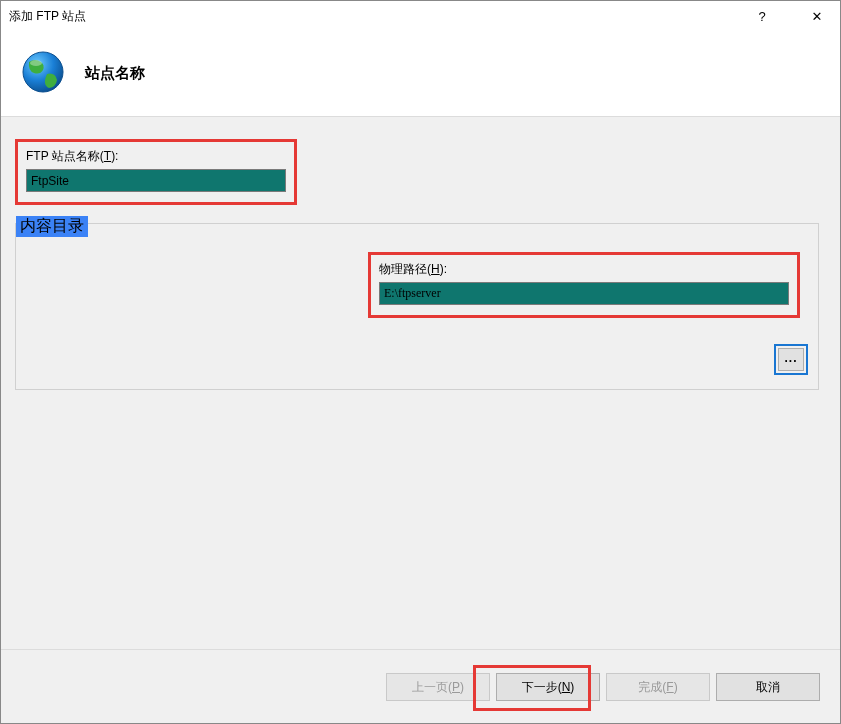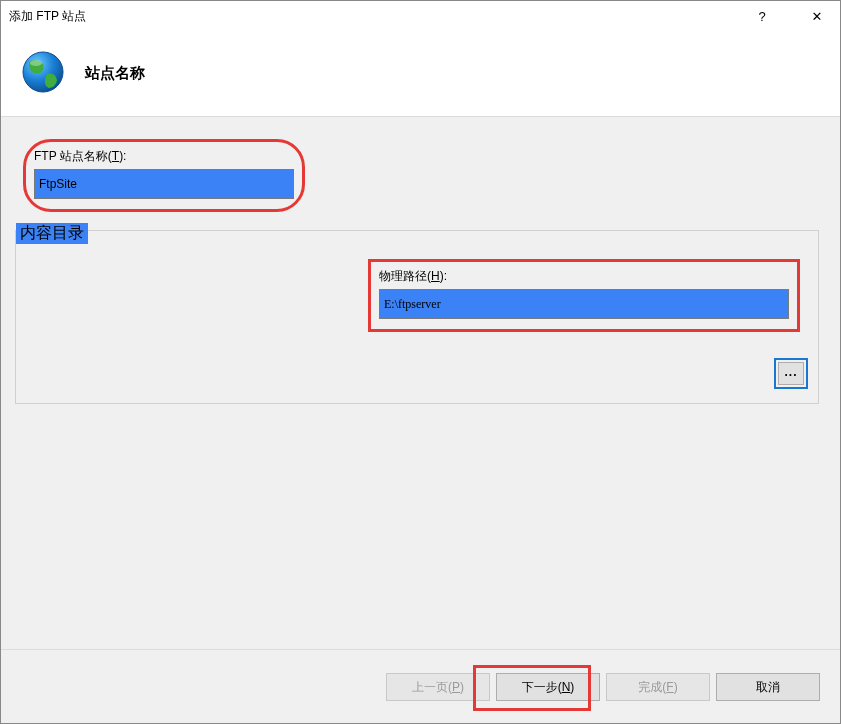--- a/index.html
+++ b/index.html
@@ -91,23 +91,23 @@
     position: absolute;
   }
 
   .field-label {
     font-size: 12px;
     color: #000;
     margin-bottom: 4px;
   }
   .text-input {
     width: 260px;
-    height: 30px;
+    height: 23px;
     border: 1px solid #7a7a7a;
-    background: #3b82f6;
+    background: #0f766e;
     padding: 2px 4px;
     font-size: 12px;
     font-family: inherit;
     outline: none;
   }
   .text-input-wide {
     width: 410px;
     font-family: Liberation Serif, serif;
   }
 
@@ -173,21 +173,21 @@
     line-height: 26px;
     cursor: pointer;
   }
   .wizard-btn.disabled {
     color: #9a9a9a;
     border-color: #c9c9c9;
     background: #e6e6e6;
     cursor: default;
   }
 
-  .site-name-block { margin-left: 8px; border-radius: 28px; }
+  .site-name-block { margin-left: 0; }
 
   u { text-decoration: underline; }
 </style>
 </head>
 <body>
 
 <div class="window">
 
   <div class="titlebar">
     <div class="titlebar-title">添加 FTP 站点</div>

